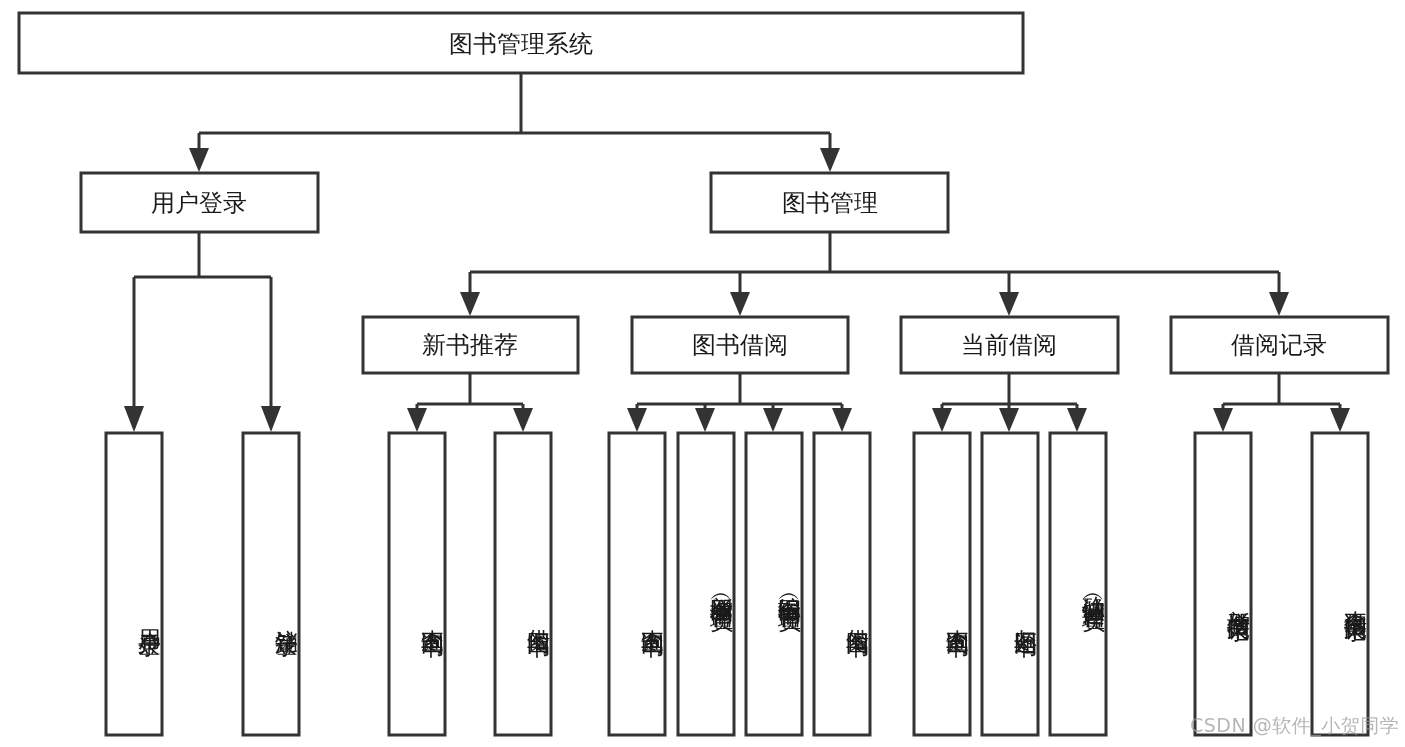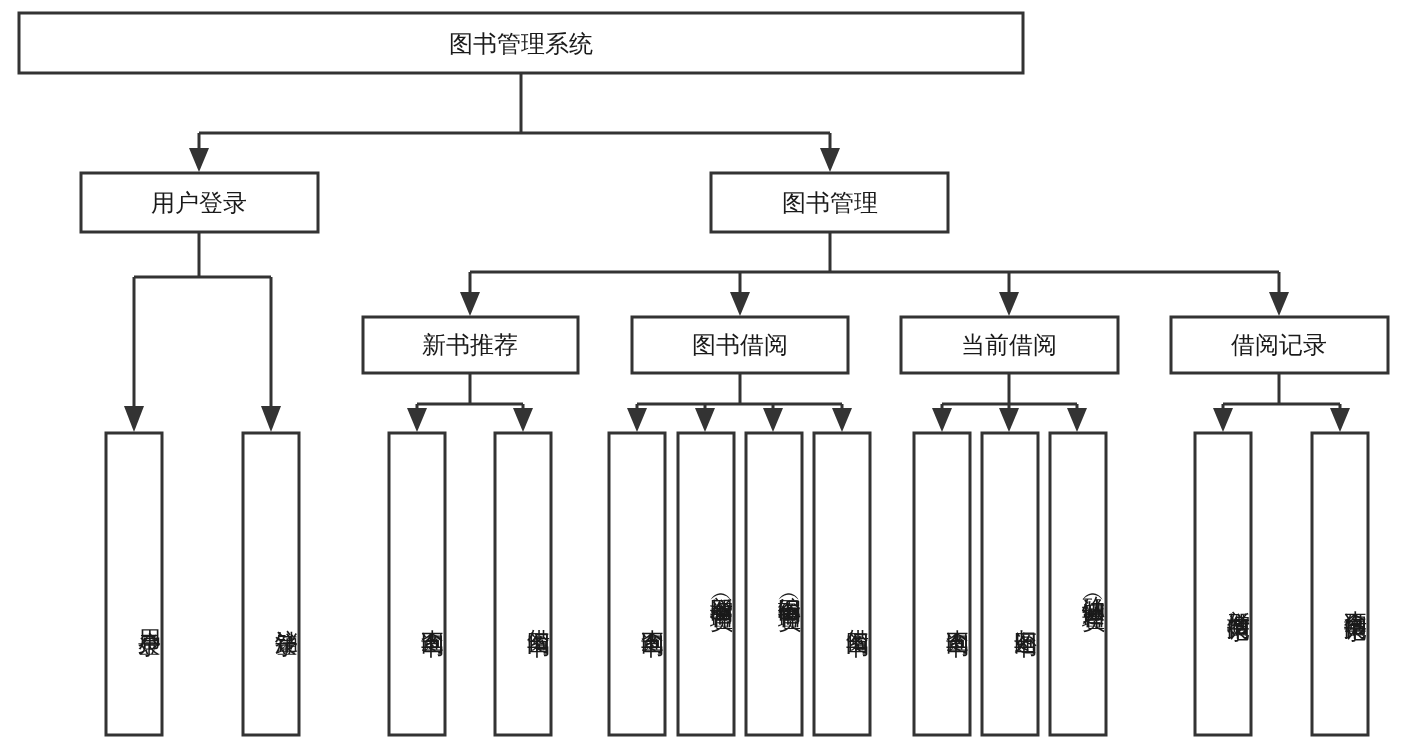--- a/index.html
+++ b/index.html
@@ -208,14 +208,15 @@
   <div class="node-label-v" style="left:914px; top:500px; width:56px; height:230px;">查询图书</div>
 
   <div class="node-label-v" style="left:982px; top:500px; width:56px; height:230px;">归还图书</div>
 
   <div class="node-label-v" style="left:1050px; top:442px; width:56px; height:290px;">确认归还（管理员）</div>
 
   <div class="node-label-v" style="left:1195px; top:465px; width:56px; height:265px;">新增借阅记录</div>
 
   <div class="node-label-v" style="left:1312px; top:465px; width:56px; height:265px;">查询借阅记录</div>
 
+  <div class="watermark" style="left:1190px; top:713px;">CSDN @软件_小贺同学</div>
 
 </div>
 
 </body></html>

